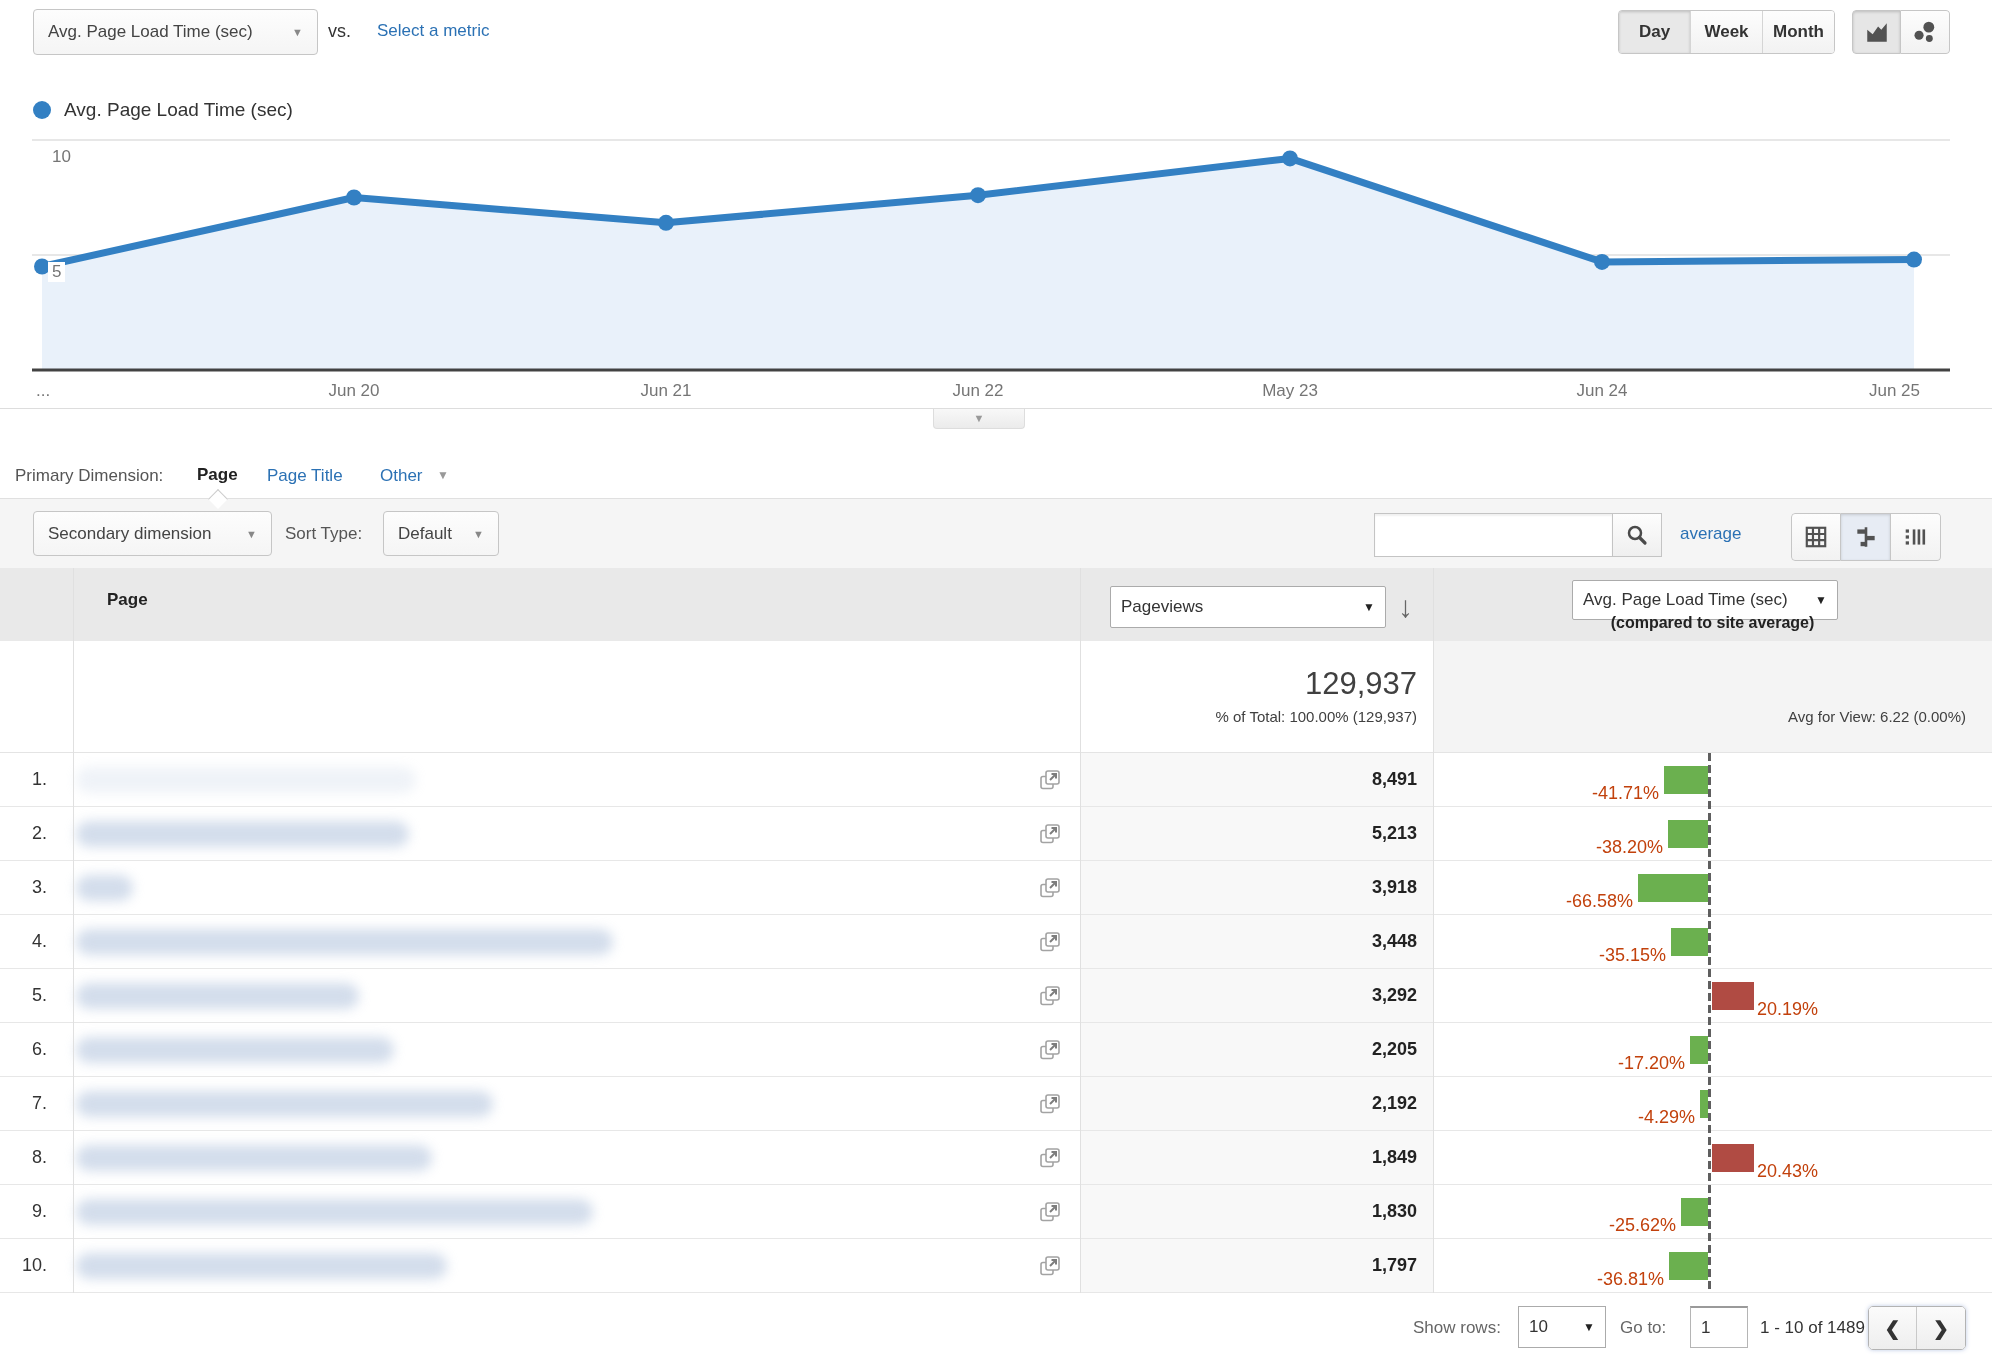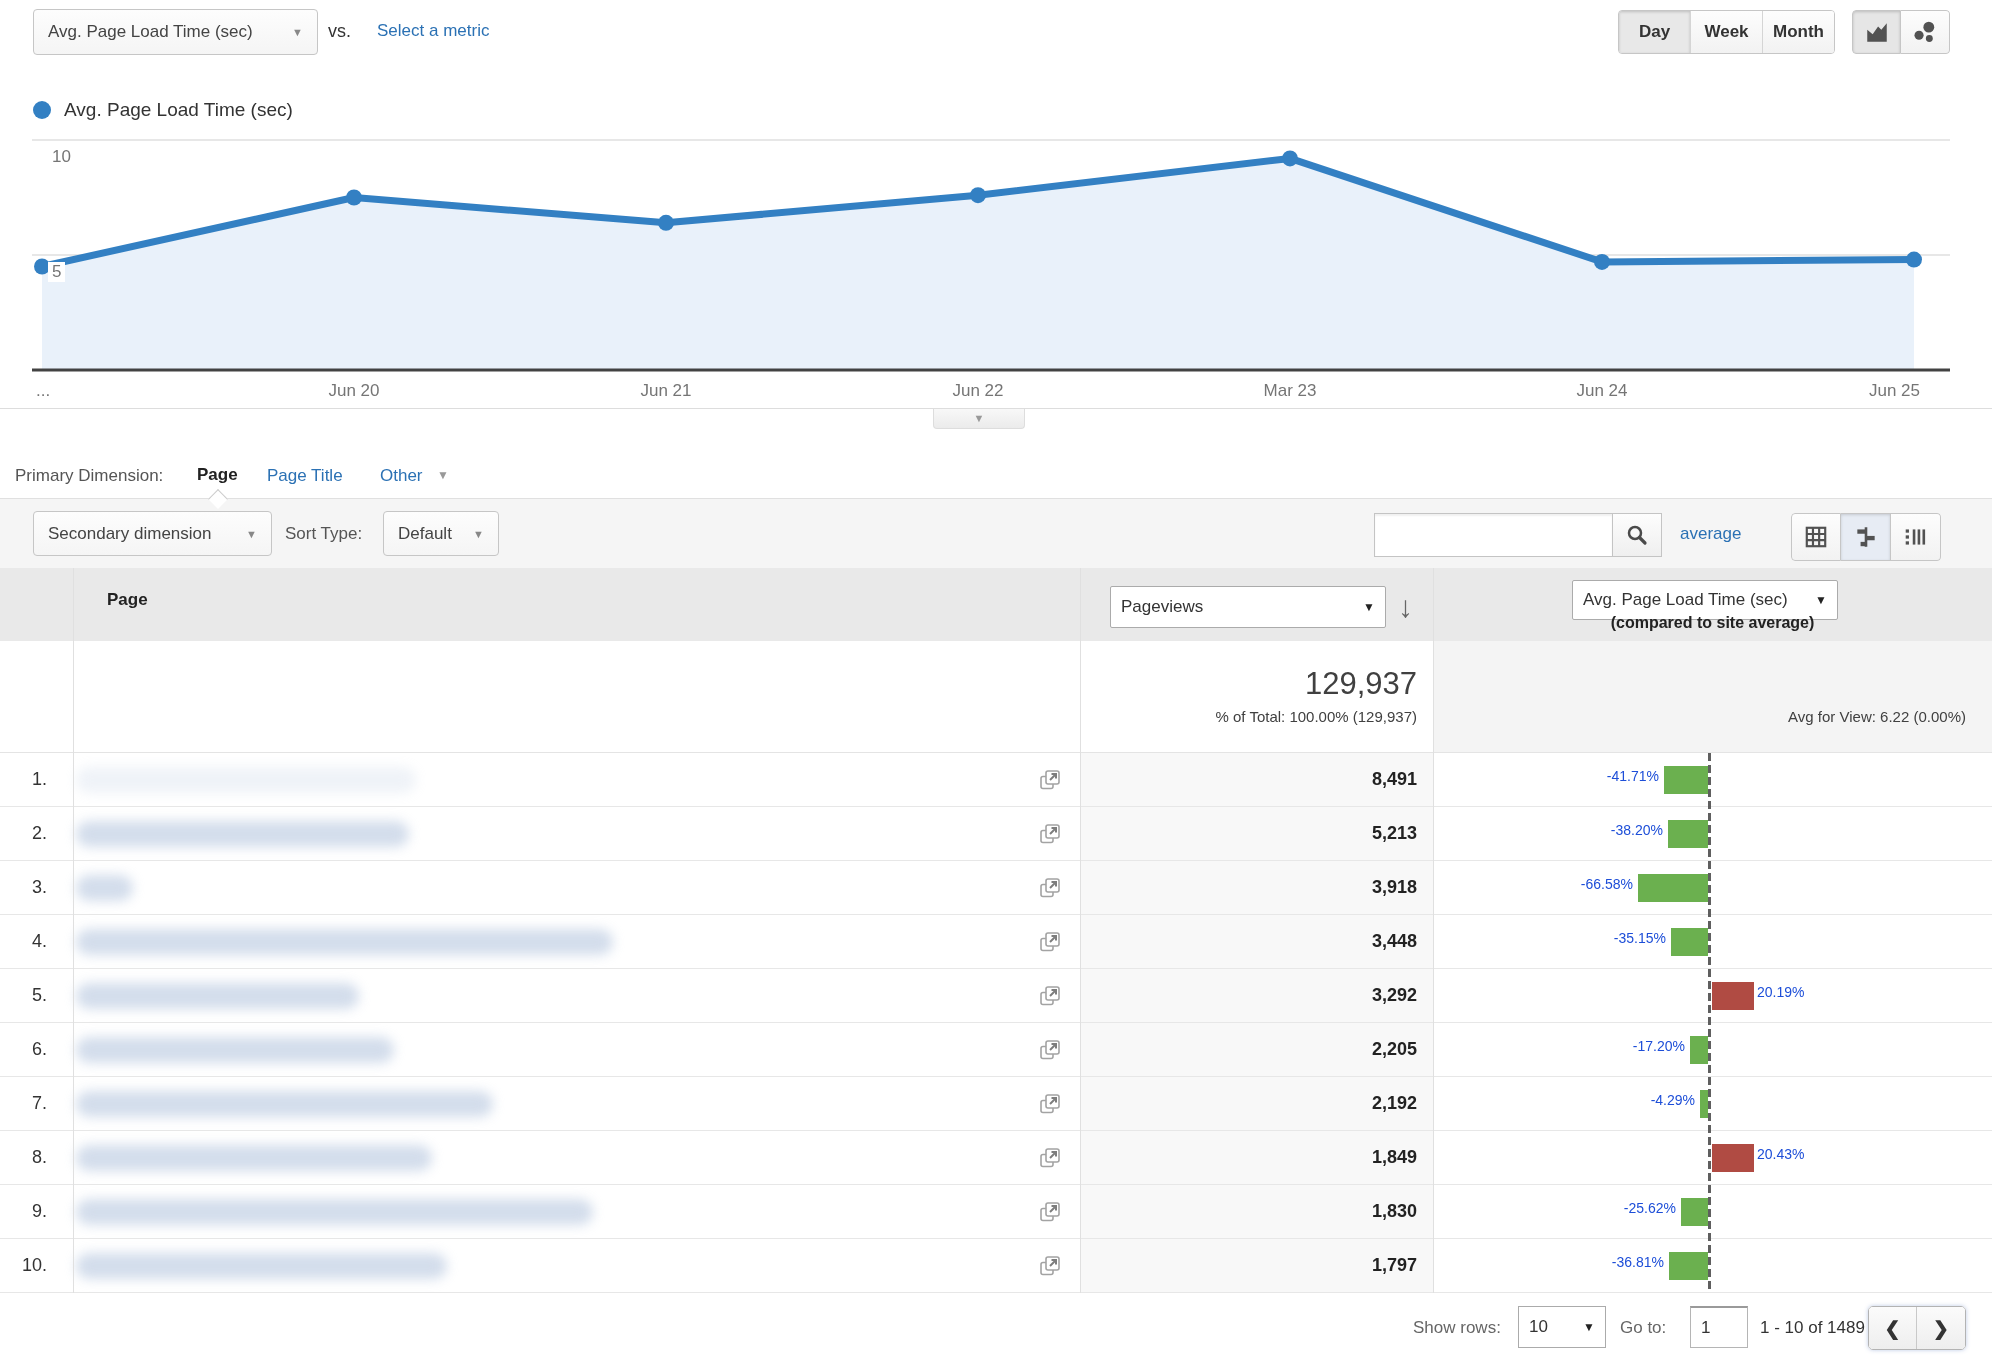--- a/index.html
+++ b/index.html
@@ -58,21 +58,21 @@
   .big-num{font-size:31px;color:#404040;}
   .sub-num{font-size:15px;color:#404040;}
   #rows{position:absolute;left:0;top:0;}
   .row{position:absolute;left:0;width:1992px;height:54px;border-bottom:1px solid #e7e7e7;box-sizing:border-box;}
   .row .pv-bg{position:absolute;left:1080px;top:0;width:353px;height:100%;background:#f8f8f8;}
   .row .rank{position:absolute;left:0;top:16px;width:47px;text-align:right;font-size:18px;color:#333;}
   .row .blur{position:absolute;left:76px;top:14px;height:26px;border-radius:13px;
     background:#b9c9e0;opacity:.62;filter:blur(6px);cursor:pointer;}
   .row .ext{position:absolute;left:1038px;top:15px;width:24px;height:24px;cursor:pointer;}
   .row .pv{position:absolute;left:1100px;top:16px;width:317px;text-align:right;font-size:18px;font-weight:700;color:#222;}
-  .row .pct{position:absolute;top:15px;font-size:14px;color:#1d4ed8;white-space:nowrap;}
+  .row .pct{position:absolute;top:30px;font-size:18px;color:#c2410c;white-space:nowrap;}
   .row .bar{position:absolute;top:13px;height:28px;}
   .vdiv{position:absolute;width:1px;background:#e0e0e0;pointer-events:none;z-index:3;}
   .cmp-axis{position:absolute;left:1708px;top:753px;width:3px;height:540px;z-index:3;
     background:repeating-linear-gradient(#5f5f5f 0 8px,transparent 8px 12px);}
   
   .foot-txt{font-size:17px;color:#666;}
   .mini-select{box-sizing:border-box;background:#fff;border:1px solid #ababab;display:flex;align-items:center;
     justify-content:space-between;padding:0 10px;font-size:17px;color:#333;cursor:pointer;}
   .goto-input{box-sizing:border-box;width:58px;height:42px;border:1px solid #b5b5b5;border-top:2px solid #9a9a9a;
     font-size:17px;color:#333;padding:0 10px;outline:none;font-family:"Liberation Sans",sans-serif;}
@@ -140,21 +140,21 @@
     </svg>
   <div id="ylabels">
       <div class="abs ylab" style="left: 48px; top: 262px;">5</div>
       <div class="abs ylab" style="left: 48px; top: 147px;">10</div>
     </div>
   <div id="xlabels">
       <div class="abs xlab" style="top: 381px; left: 36px;">...</div>
       <div class="abs xlab" style="top: 381px; left: 354px; transform: translateX(-50%);">Jun 20</div>
       <div class="abs xlab" style="top: 381px; left: 666px; transform: translateX(-50%);">Jun 21</div>
       <div class="abs xlab" style="top: 381px; left: 978px; transform: translateX(-50%);">Jun 22</div>
-      <div class="abs xlab" style="top: 381px; left: 1290px; transform: translateX(-50%);">Mar 23</div>
+      <div class="abs xlab" style="top: 381px; left: 1290px; transform: translateX(-50%);">May 23</div>
       <div class="abs xlab" style="top: 381px; left: 1602px; transform: translateX(-50%);">Jun 24</div>
       <div class="abs xlab" style="top: 381px; left: 1920px; transform: translateX(-100%);">Jun 25</div>
     </div>
 
   <div class="abs annot-line"></div>
   <div class="abs annot-tab">
     <span>▼</span>
   </div>
 
   <div class="abs dim-txt" style="left:15px;top:466px;">Primary Dimension:</div>

